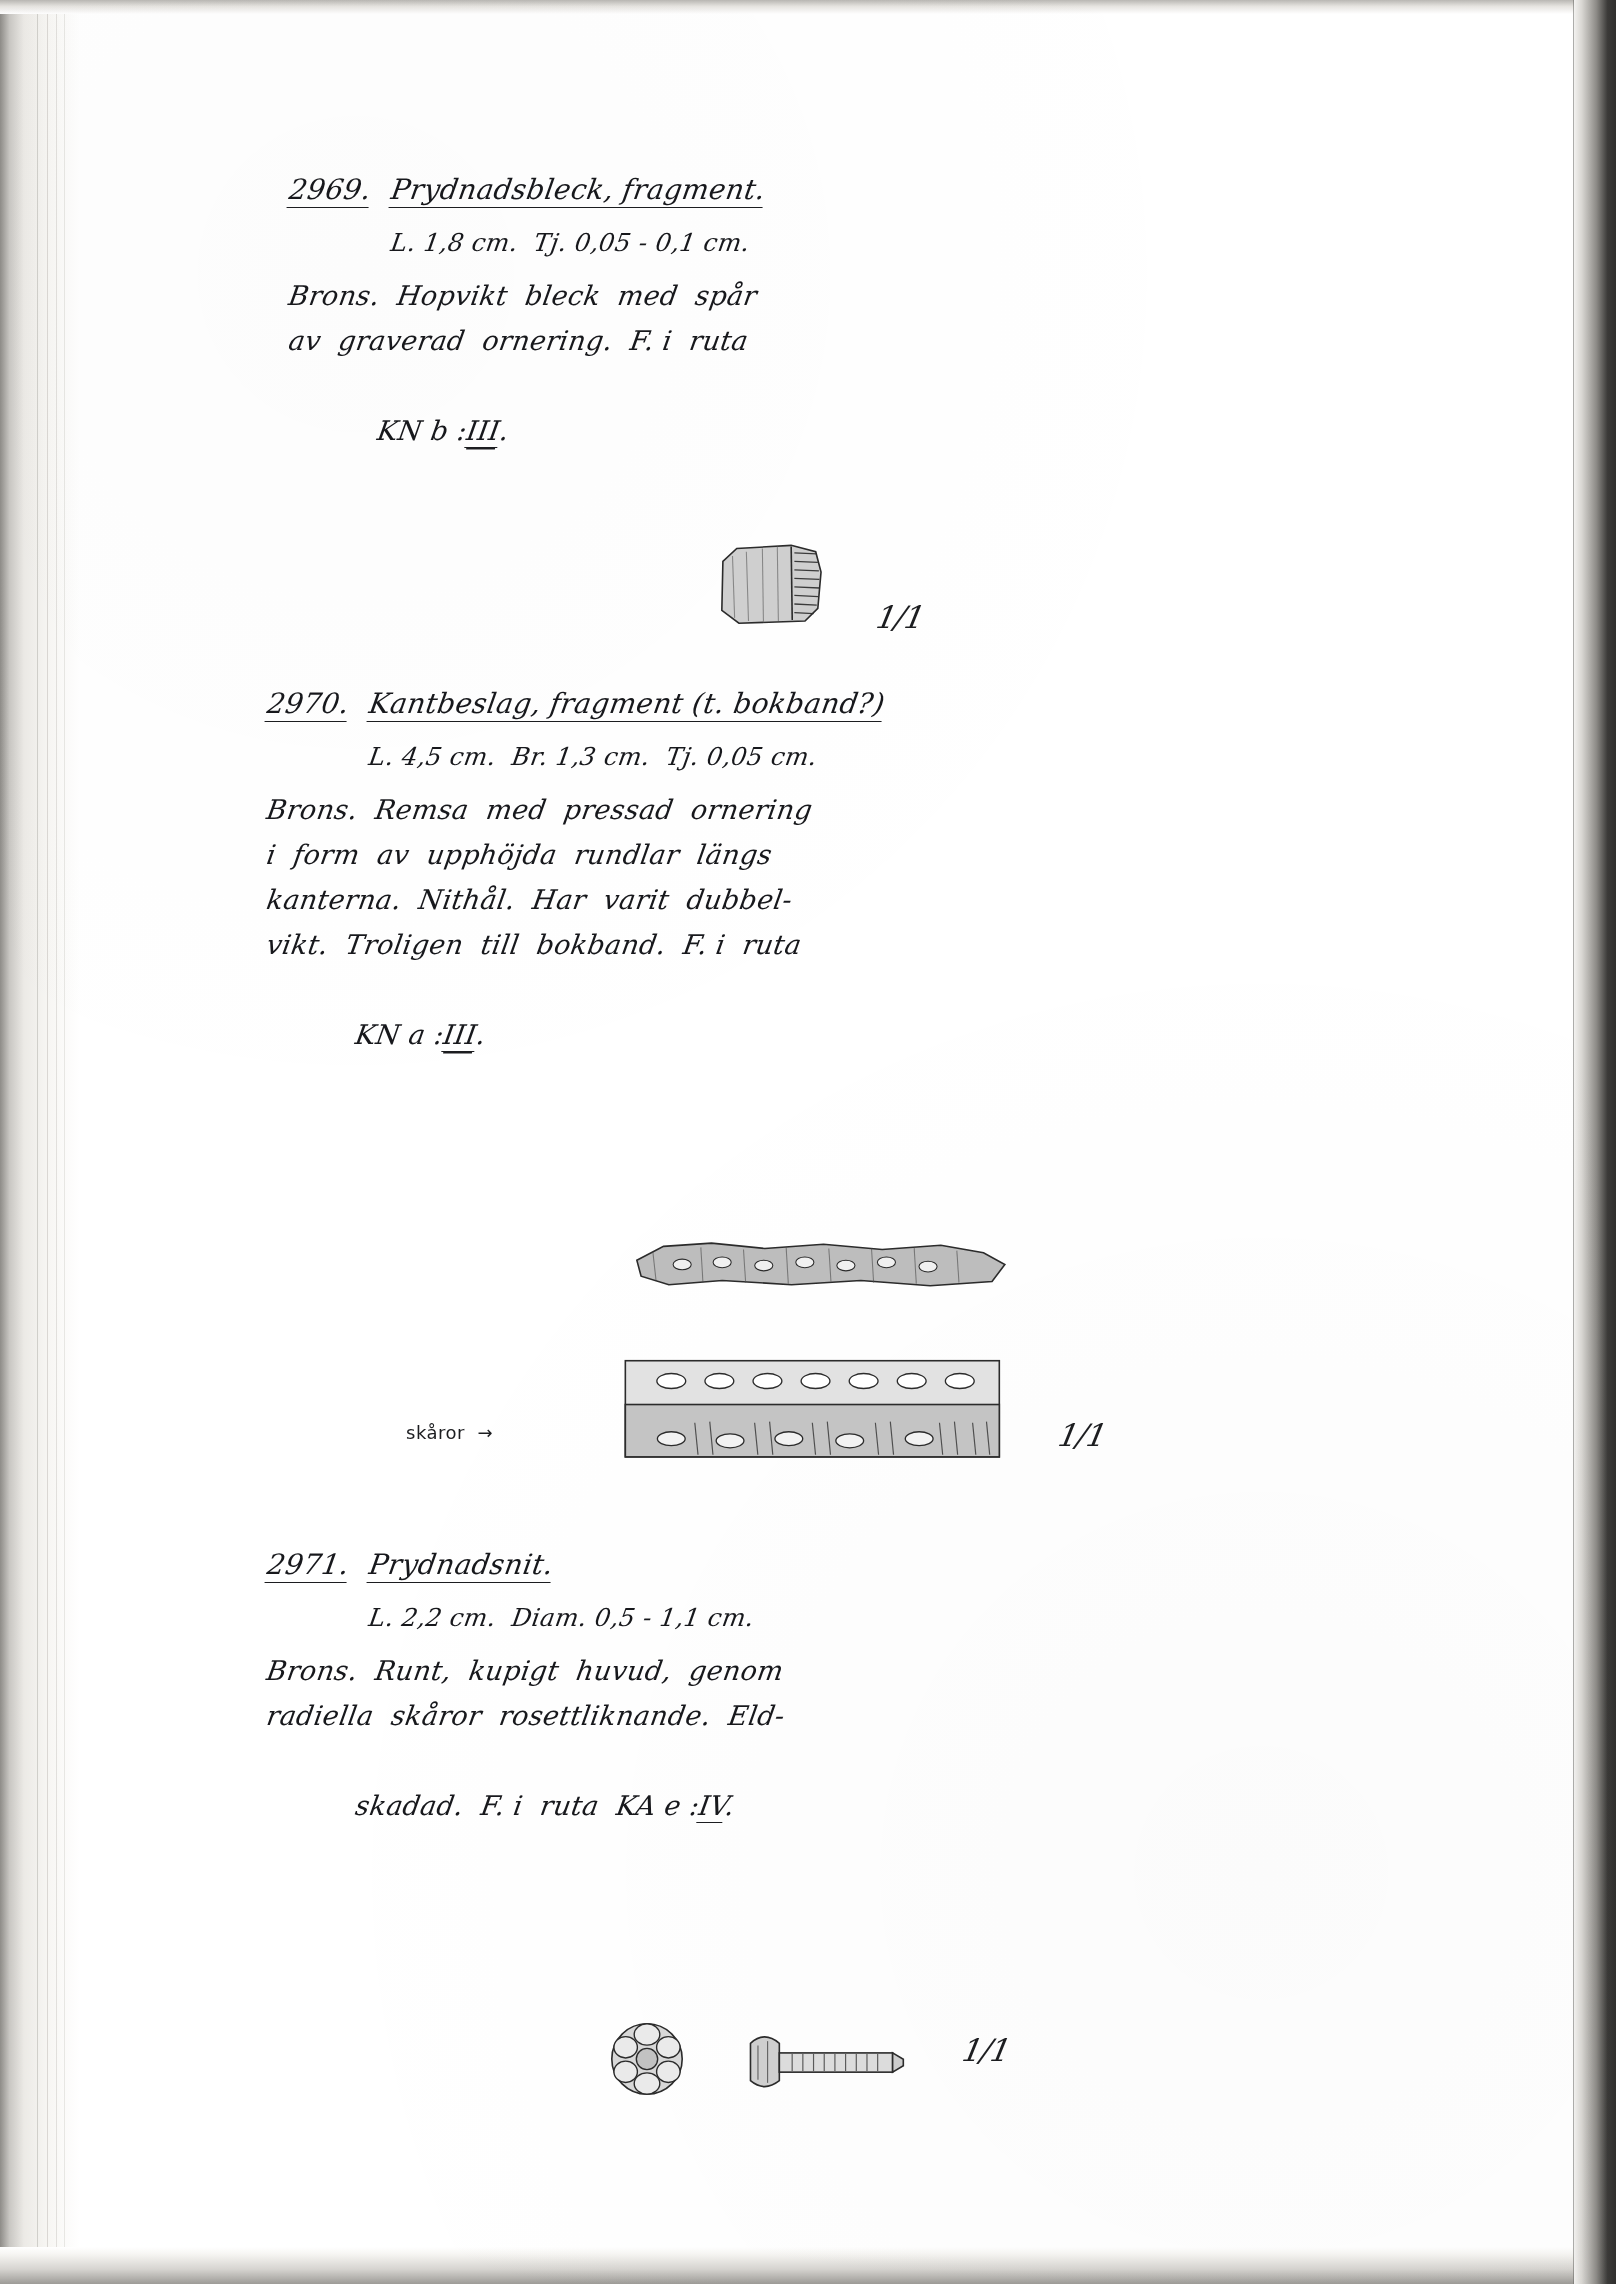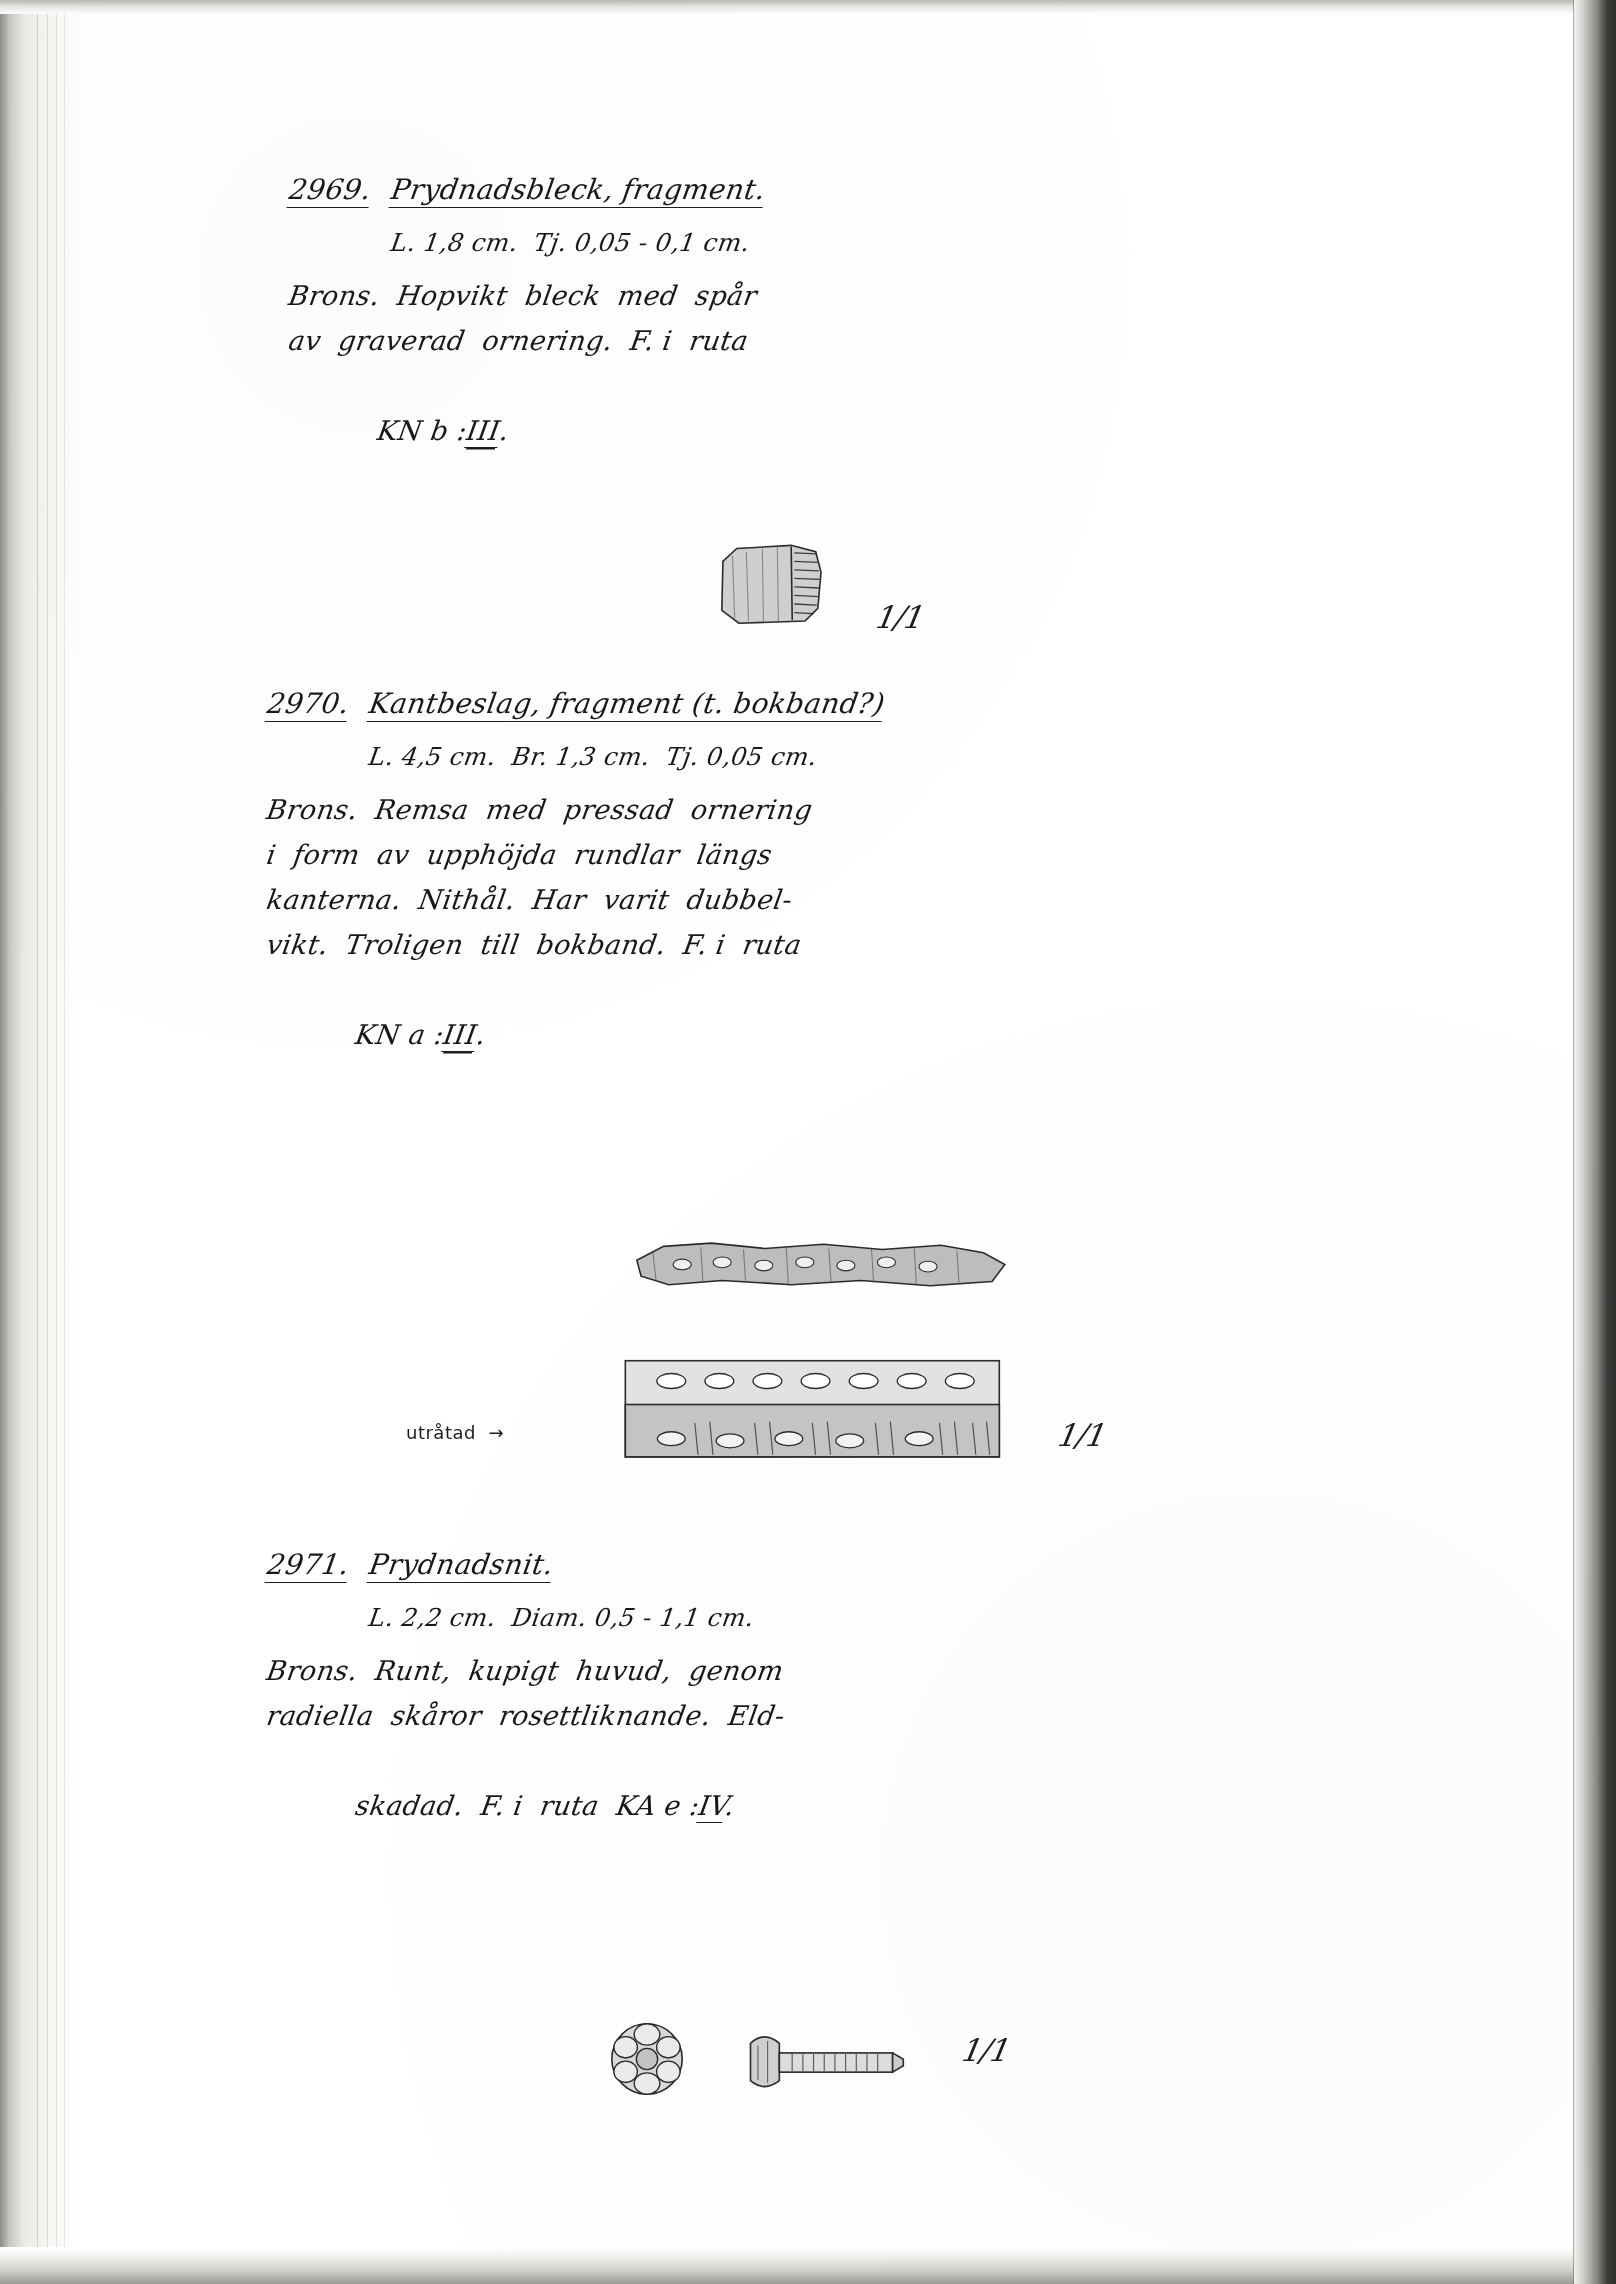--- a/index.html
+++ b/index.html
@@ -276,21 +276,21 @@
           <path d="M478 130 L484 190"></path>
             <path d="M506 128 L512 190"></path>
           <path d="M598 130 L604 190"></path>
             <path d="M626 128 L632 190"></path>
           <path d="M660 130 L666 190"></path>
             <path d="M686 128 L692 190"></path>
         </g>
       </svg>
     </figure>
     <div class="annotation" style="left:406px; top:1422px;">
-      <span>utråtad</span>
+      <span>skåror</span>
       <span style="margin-left:6.4px;">→</span>
     </div>
     <div class="scale-mark" style="left:1059px; top:1417px;">1/1</div>
 
     <div class="entry" style="left:267px; top:1551px;">
       <div>
         <span class="hand headline">2971.</span>
         <span class="hand headline" style="margin-left:18px;">Prydnadsnit.</span>
       </div>
       <div style="margin-top:22.5px; margin-left:102px;">

